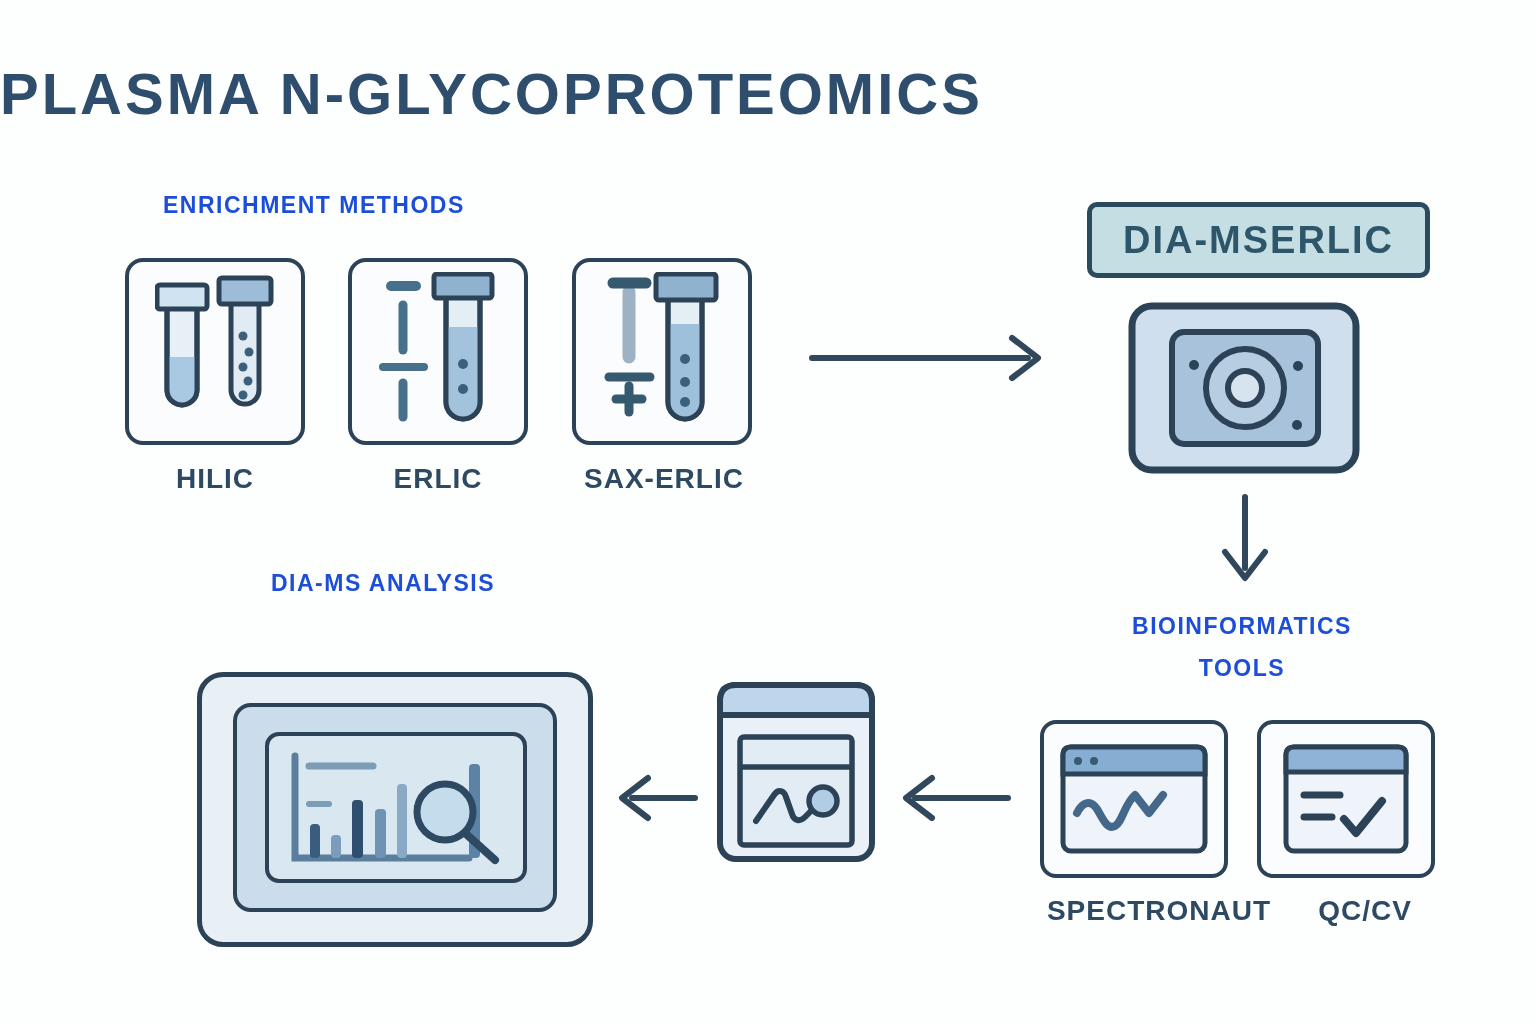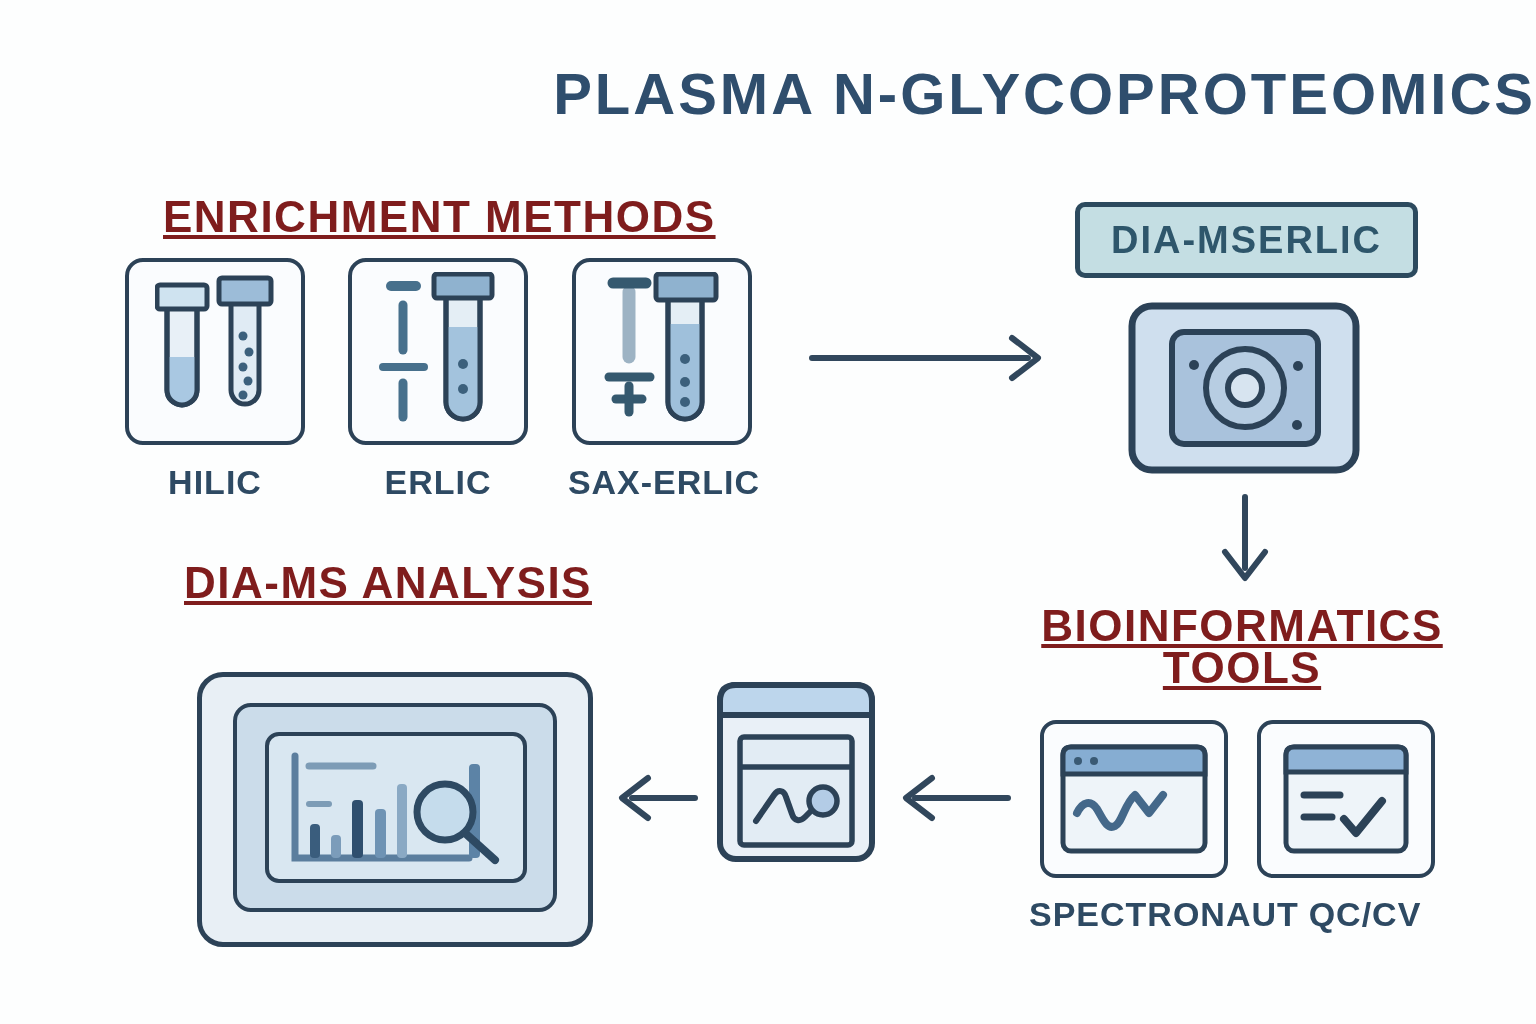--- a/index.html
+++ b/index.html
@@ -1,27 +1,27 @@
 <!DOCTYPE html>
 <html><head>
 <meta charset="utf-8">
 <style>
   html,body{margin:0;padding:0;background:#ffffff;}
   .canvas{position:relative;width:1536px;height:1024px;background:#fdfefe;overflow:hidden;
           font-family:"Liberation Sans",sans-serif;color:#2e4a63;}
   .abs{position:absolute;}
-  .ttl{left:0;right:0;top:60px;text-align:right;font-size:58px;font-weight:700;
+  .ttl{left:0;right:0;top:60px;text-align:left;font-size:58px;font-weight:700;
        letter-spacing:3px;color:#2f4e6d;}
-  .h2{font-size:44px;font-weight:700;letter-spacing:1.5px;color:#7f1d1d;text-decoration:underline;}
-  .lbl{font-size:34px;font-weight:700;letter-spacing:1px;color:#2e4a63;text-align:center;}
+  .h2{font-size:23px;font-weight:700;letter-spacing:1.5px;color:#1d4ed8;}
+  .lbl{font-size:28px;font-weight:700;letter-spacing:1px;color:#2e4a63;text-align:center;}
   .card{box-sizing:border-box;background:#fafcfe;border:4px solid #2c4257;border-radius:18px;
         display:flex;align-items:center;justify-content:center;}
   .badge{box-sizing:border-box;background:#c4dee3;border:5px solid #2c4a5e;border-radius:10px;
          display:flex;align-items:center;justify-content:center;
-         font-size:38px;font-weight:700;letter-spacing:2px;color:#2e566b;}
+         font-size:38px;font-weight:700;letter-spacing:2px;color:#2e566b;margin-left:12px;}
   .mon{box-sizing:border-box;border:5px solid #2c4257;border-radius:26px;background:#e8eff5;}
   .mon-mid{box-sizing:border-box;position:absolute;left:31px;top:26px;width:324px;height:209px;
            border:4px solid #2c4257;border-radius:18px;background:#cbdcea;}
   .mon-in{box-sizing:border-box;position:absolute;left:28px;top:25px;width:262px;height:151px;
           border:4px solid #2c4257;border-radius:14px;background:#d9e7f1;overflow:hidden;}
   svg{display:block;}
 </style>
 </head>
 <body>
 
@@ -142,21 +142,21 @@
 
   <svg class="abs" style="left:716px;top:681px;" width="160" height="182" viewBox="0 0 160 182">
     <rect x="4" y="4" width="152" height="174" rx="16" fill="#e9f0f7" stroke="#2c4257" stroke-width="6"></rect>
     <path d="M4,34 V20 Q4,4 20,4 H140 Q156,4 156,20 V34 Z" fill="#bdd6ec" stroke="#2c4257" stroke-width="6"></path>
     <rect x="24" y="56" width="112" height="108" rx="4" fill="#e2ecf4" stroke="#2c4257" stroke-width="5.5"></rect>
     <line x1="24" y1="86" x2="136" y2="86" stroke="#2c4257" stroke-width="5.5"></line>
     <path d="M40,140 L58,114 C62,108 68,109 70,116 L76,133 C78,140 84,141 89,136 L95,130" fill="none" stroke="#2c4257" stroke-width="6" stroke-linecap="round"></path>
     <circle cx="107" cy="120" r="14" fill="#b3cce6" stroke="#2c4257" stroke-width="5.5"></circle>
   </svg>
 
-  <div class="abs h2" style="left:184px;top:562px;width:450px;line-height:42px;">
+  <div class="abs h2" style="left:158px;top:562px;width:450px;text-align:center;line-height:42px;">
     <div>DIA-MS ANALYSIS</div>
   </div>
 
   <div class="abs mon" style="left:197px;top:672px;width:396px;height:275px;">
     <div class="mon-mid">
       <div class="mon-in">
         <svg width="254" height="143" viewBox="0 0 254 143">
           <path d="M26,20 V122 H200" fill="none" stroke="#5b7e9e" stroke-width="7" stroke-linecap="round"></path>
           <line x1="40" y1="30" x2="104" y2="30" stroke="#7d9cb6" stroke-width="7" stroke-linecap="round"></line>
           <line x1="40" y1="68" x2="60" y2="68" stroke="#7d9cb6" stroke-width="6" stroke-linecap="round"></line>

